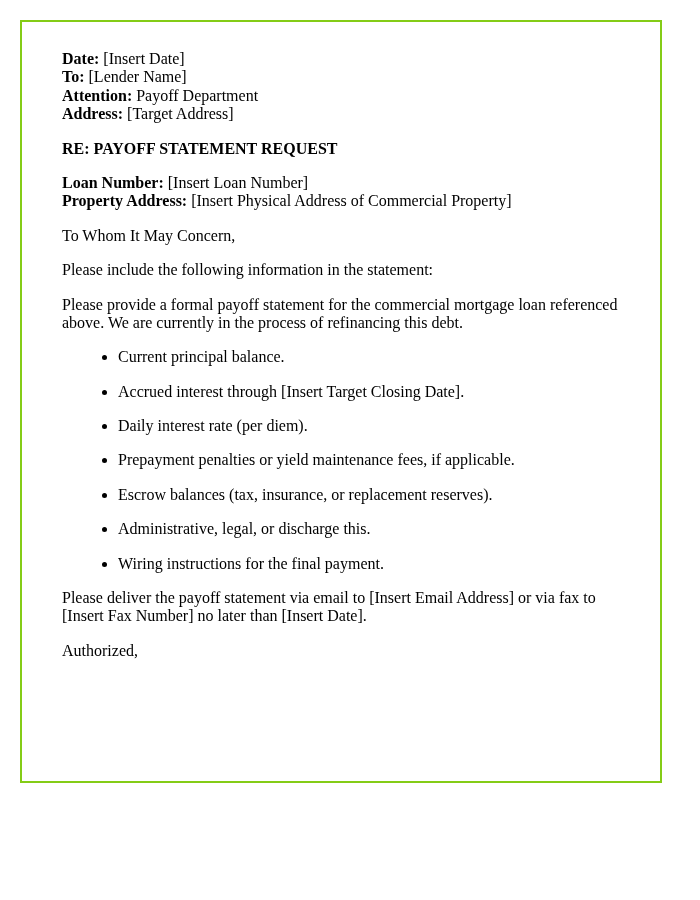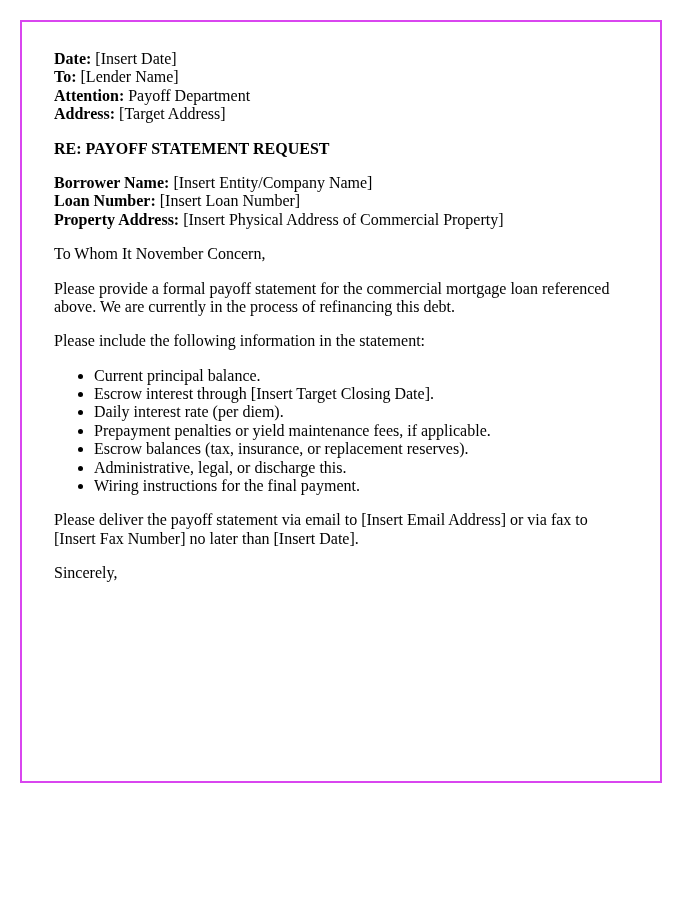--- a/index.html
+++ b/index.html
@@ -14,70 +14,69 @@
     font-size: 16px;
     line-height: 1.15;
     color: #000000;
     overflow: hidden;
   }
   .letter-frame {
     box-sizing: border-box;
     margin: 20px 0 0 20px;
     width: 642px;
     height: 763px;
-    border: 2px solid #d946ef;
-    padding: 12px 32px;
+    border: 2px solid #84cc16;
+    padding: 12px 40px;
     background: #ffffff;
   }
   p, .block {
     margin: 16px 0;
   }
   .bold { font-weight: 700; }
   .subject { font-weight: 700; }
   ul.bullets {
     margin: 16px 0;
     padding-left: 40px;
     list-style-type: disc;
   }
-  ul.bullets li { margin: 0; font-family: Liberation Serif, serif; }
+  ul.bullets li { margin: 16px; font-family: Liberation Serif, serif; }
 </style>
 </head>
 <body>
 
 <div class="letter-frame">
 
   <div class="block">
     <div><span class="bold">Date:</span> <span>[Insert Date]</span></div>
     <div><span class="bold">To:</span> <span>[Lender Name]</span></div>
     <div><span class="bold">Attention:</span> <span>Payoff Department</span></div>
     <div><span class="bold">Address:</span> <span>[Target Address]</span></div>
   </div>
 
   <p class="subject">RE: PAYOFF STATEMENT REQUEST</p>
 
   <div class="block">
-    <div><span class="bold">Borrower Name:</span> <span>[Insert Entity/Company Name]</span></div>
     <div><span class="bold">Loan Number:</span> <span>[Insert Loan Number]</span></div>
     <div><span class="bold">Property Address:</span> <span>[Insert Physical Address of Commercial Property]</span></div>
   </div>
 
-  <p>To Whom It November Concern,</p>
+  <p>To Whom It May Concern,</p>
+
+  <p>Please include the following information in the statement:</p>
 
   <p>Please provide a formal payoff statement for the commercial mortgage loan referenced above. We are currently in the process of refinancing this debt.</p>
 
-  <p>Please include the following information in the statement:</p>
-
   <ul class="bullets">
     <li>Current principal balance.</li>
-    <li>Escrow interest through [Insert Target Closing Date].</li>
+    <li>Accrued interest through [Insert Target Closing Date].</li>
     <li>Daily interest rate (per diem).</li>
     <li>Prepayment penalties or yield maintenance fees, if applicable.</li>
     <li>Escrow balances (tax, insurance, or replacement reserves).</li>
     <li>Administrative, legal, or discharge this.</li>
     <li>Wiring instructions for the final payment.</li>
   </ul>
 
   <p>Please deliver the payoff statement via email to [Insert Email Address] or via fax to [Insert Fax Number] no later than [Insert Date].</p>
 
-  <p>Sincerely,</p>
+  <p>Authorized,</p>
 
 
 </div>
 
 </body></html>

